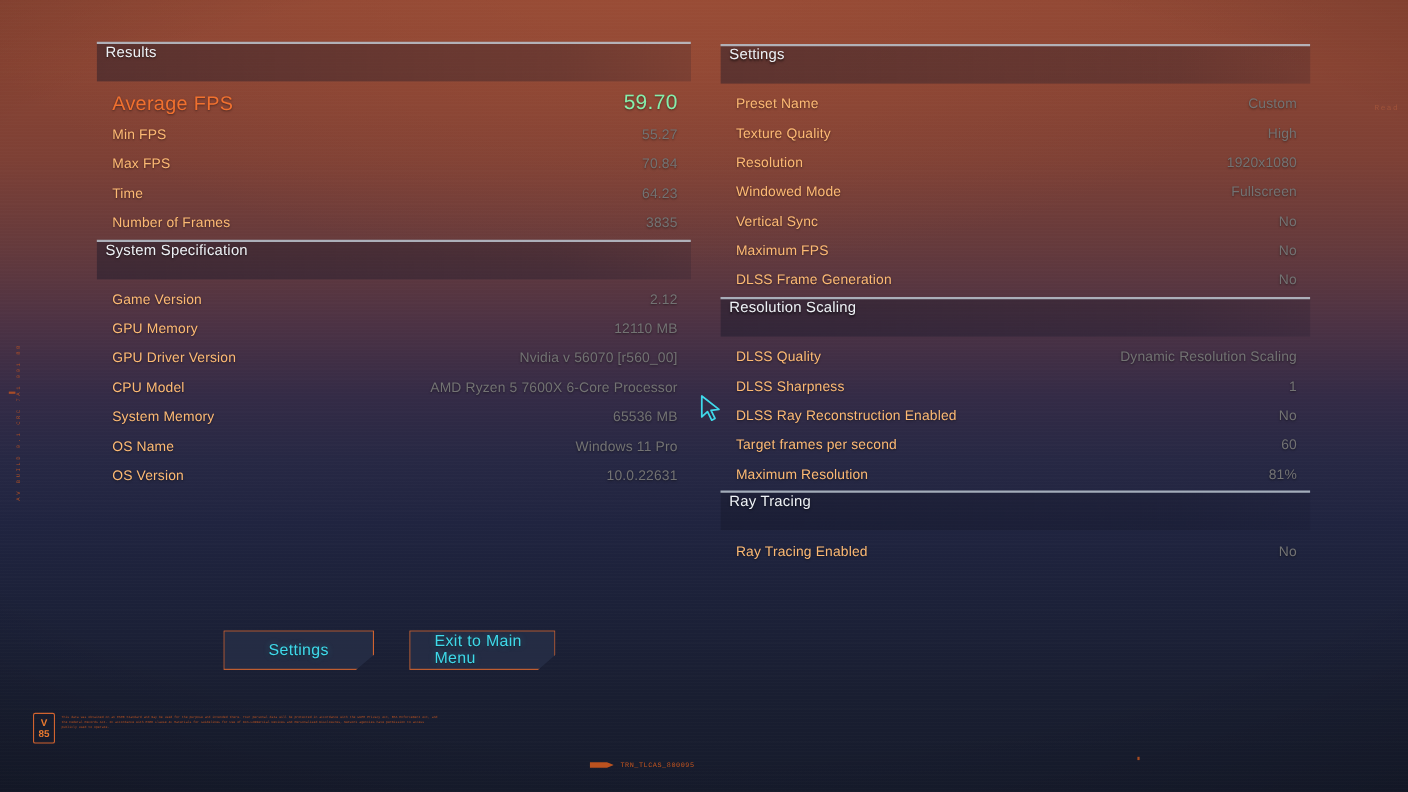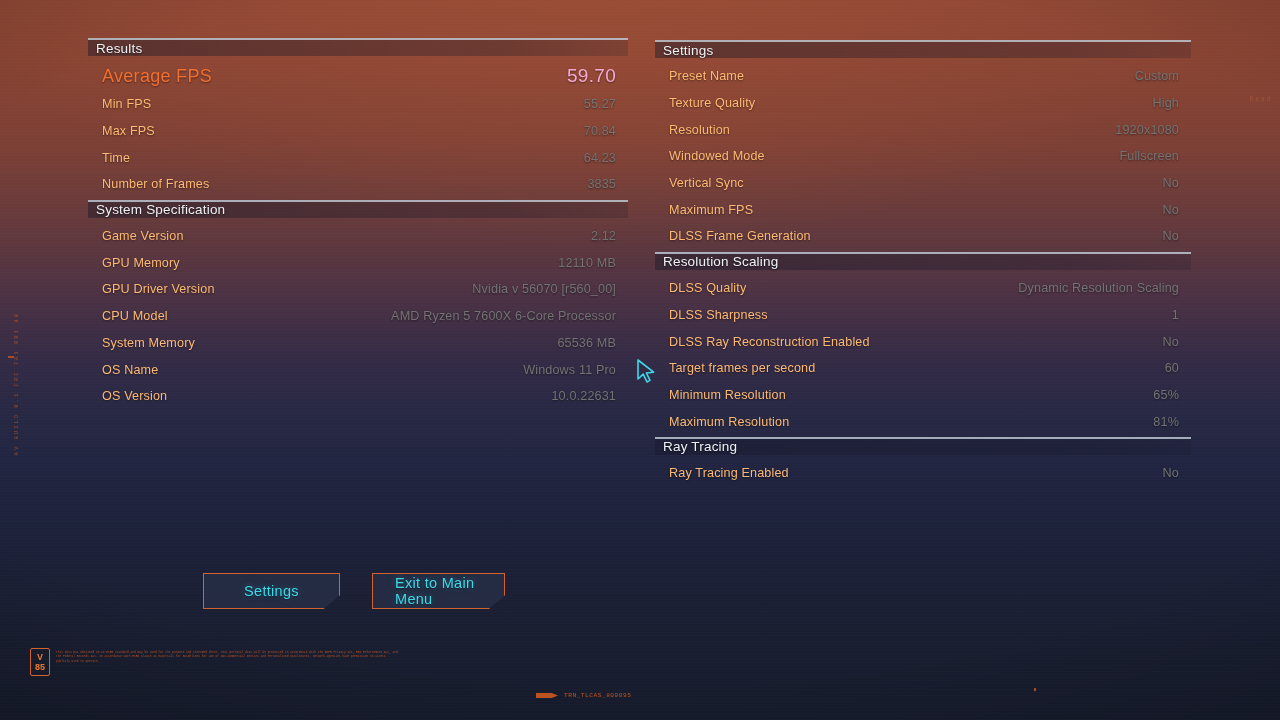--- a/index.html
+++ b/index.html
@@ -41,23 +41,23 @@
 
   
   .panel { position:absolute; }
   #panel-left  { left:88px;  top:38px;  width:540px; }
   #panel-right { left:655px; top:40px;  width:536px; }
 
   .section { width:100%; margin-bottom:2px; }
 
   .section-header {
     position:relative;
-    height:18px;
+    height:36px;
     padding:0 0 0 8px;
-    display:flex; align-items:center;
+    display:flex; 
     background:linear-gradient(to right, rgba(20,22,40,0.42), rgba(20,22,40,0.30) 78%, rgba(20,22,40,0.18));
     border-top:2px solid rgba(200,212,222,0.78);
   }
   .section-header .title {
     font-size:13.5px;
     letter-spacing:0.2px;
     color:#eef2f6;
     text-shadow:0 1px 2px rgba(0,0,0,0.6);
     font-weight:400;
   }
@@ -69,21 +69,21 @@
     height:26.7px;
     padding:0 12px 0 14px;
     font-size:12.6px;
     letter-spacing:0.15px;
   }
   .row .k { color:#fdba74; text-shadow:0 1px 2px rgba(0,0,0,0.45); white-space:nowrap; }
   .row .v { color:#737373; font-weight:normal; text-shadow:0 1px 2px rgba(0,0,0,0.45); white-space:nowrap; }
 
   .row.hero { height:30px; }
   .row.hero .k { font-size:18px; color:#f0702f; font-weight:400; letter-spacing:0.3px; }
-  .row.hero .v { font-size:19px; color:#f9a8d4; font-weight:400; letter-spacing:0.3px; }
+  .row.hero .v { font-size:19px; color:#86efac; font-weight:400; letter-spacing:0.3px; }
 
   
   #buttons { position:absolute; left:203px; top:573px; display:flex; gap:32px; }
   .btn {
     position:relative;
     height:36px;
     display:flex; align-items:center; justify-content:center;
     padding:0 22px;
     background:rgba(40,48,74,0.72);
     border:1px solid #d1632f;
@@ -292,24 +292,20 @@
         </div>
         <div class="row">
           <span class="k">DLSS Ray Reconstruction Enabled</span>
           <span class="v">No</span>
         </div>
         <div class="row">
           <span class="k">Target frames per second</span>
           <span class="v">60</span>
         </div>
         <div class="row">
-          <span class="k">Minimum Resolution</span>
-          <span class="v">65%</span>
-        </div>
-        <div class="row">
           <span class="k">Maximum Resolution</span>
           <span class="v">81%</span>
         </div>
       </div>
     </div>
     <div class="section">
       <div class="section-header">
         <span class="title">Ray Tracing</span>
       </div>
       <div class="rows">

